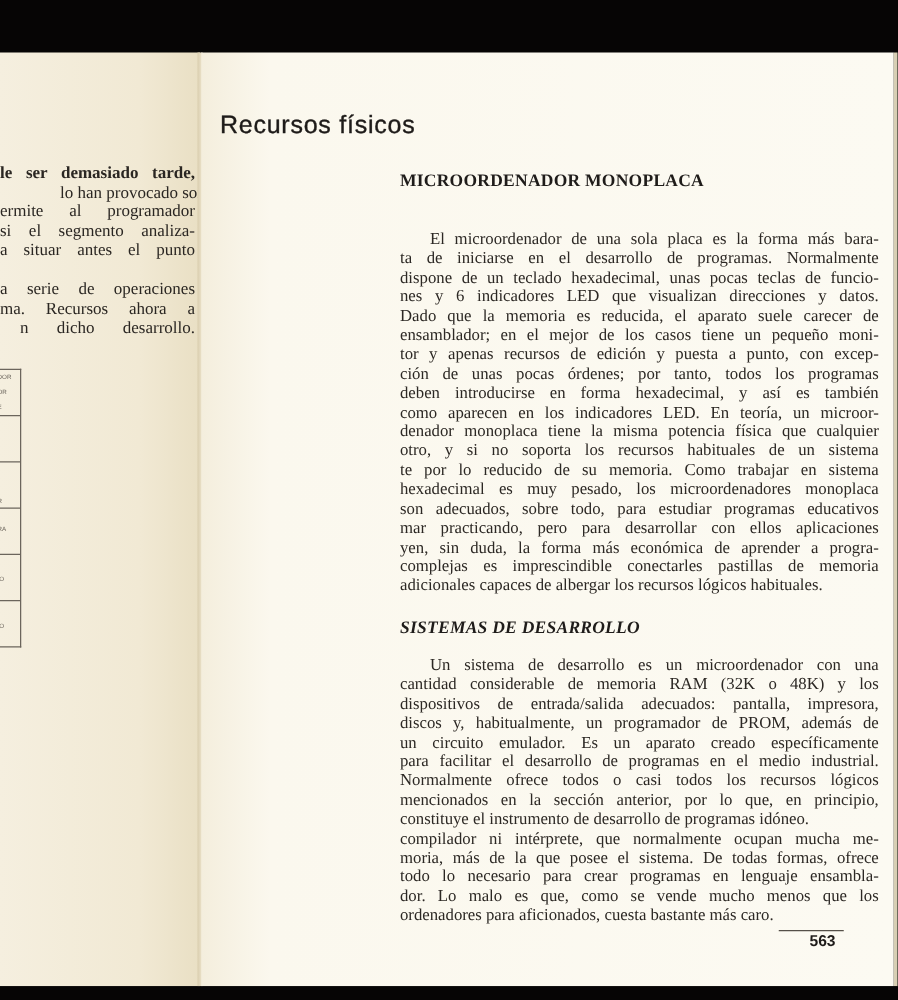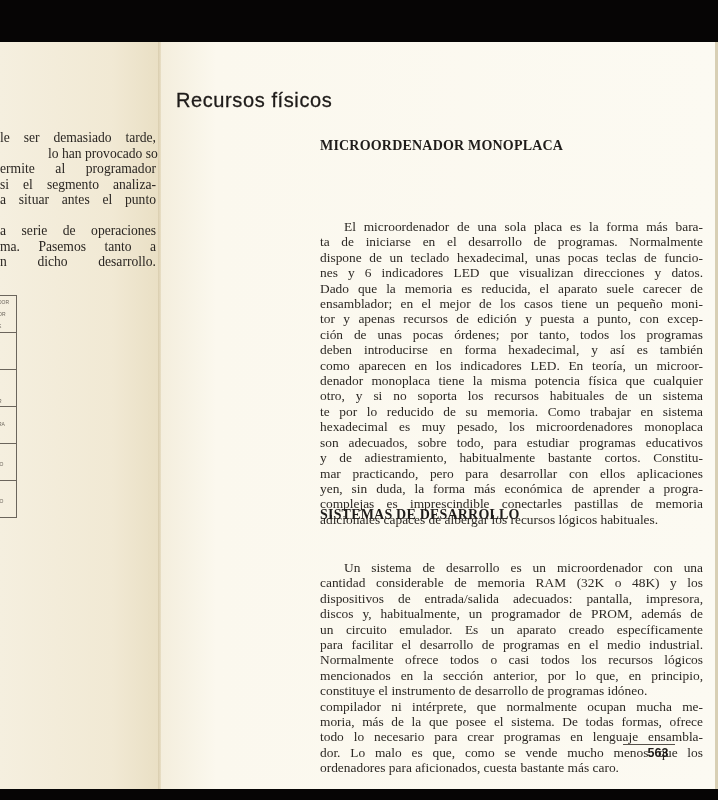--- a/index.html
+++ b/index.html
@@ -48,26 +48,25 @@
       position: absolute; left: 176px; top: 89px;
       font-family: "Liberation Sans", "DejaVu Sans", sans-serif;
       font-size: 20px; font-weight: normal; letter-spacing: 0.6px;
       color: #1e1b19; -webkit-text-stroke: 0.3px #1e1b19;
     }
     .section-heading {
       position: absolute; left: 320px;
       font-size: 14px; font-weight: bold; letter-spacing: 0.2px; color: #1f1c1a;
     }
     .h1 { top: 138px; }
-    .h2 { top: 507px; }
+    .h2 { top: 495px; font-style: italic; }
     .body-text {
       position: absolute; left: 320px; width: 383px;
       font-size: 13.4px; line-height: 15.4px; color: #2c2824;
       text-align: justify;
-      margin-top: 36px;
     }
     .body-text .line { display: block; text-align: justify; text-align-last: justify; white-space: nowrap; }
     .body-text .line.last { text-align-last: left; }
     .body-text .indent { padding-left: 24px; }
     .b1 { top: 183px; }
     .b2 { top: 524px; }
 
     .folio-rule { position: absolute; left: 623px; top: 744px; width: 52px; height: 1px; background: #555049; }
     .folio {
       position: absolute; left: 640px; top: 746px; width: 36px; text-align: center;
@@ -76,30 +75,30 @@
     }
   </style>
 </head>
 <body>
 
 <div class="band-top"></div>
 
 <div class="page-left">
   <div class="left-text">
     <div class="para">
-      <span class="line" style="text-align: center; text-align-last: justify;">le ser demasiado tarde,</span>
+      <span class="line" style="text-align: center; text-align-last: justify; font-weight: bold;">le ser demasiado tarde,</span>
       <span class="line" style="text-align: center; text-align-last: justify; padding-left: 48px;">lo han provocado son</span>
       <span class="line" style="text-align: right; text-align-last: justify;">ermite al programador</span>
       <span class="line" style="text-align: right; text-align-last: justify;">si el segmento analiza-</span>
       <span class="line" style="text-align: left; text-align-last: justify;">a situar antes el punto</span>
     </div>
     <div class="para">
       <span class="line" style="text-align: left; text-align-last: justify;">a serie de operaciones</span>
-      <span class="line" style="text-align: right; text-align-last: justify;">ma. Pasemos tanto a</span>
-      <span class="line" style="text-align: left; text-align-last: justify;">n dicho desarrollo.</span>
+      <span class="line" style="text-align: right; text-align-last: justify;">ma. Recursos ahora a</span>
+      <span class="line" style="text-align: left; text-align-last: justify; padding-left: 16px;">n dicho desarrollo.</span>
     </div>
   </div>
 
   <div class="left-table">
     <div class="cell">
       <span style="top:3px">DOR</span>
       <span style="top:15px">OR</span>
       <span style="top:27px">E</span>
     </div>
     <div class="cell"></div>
@@ -137,21 +136,20 @@
       <span class="line">ensamblador; en el mejor de los casos tiene un pequeño moni-</span>
       <span class="line">tor y apenas recursos de edición y puesta a punto, con excep-</span>
       <span class="line">ción de unas pocas órdenes; por tanto, todos los programas</span>
       <span class="line">deben introducirse en forma hexadecimal, y así es también</span>
       <span class="line">como aparecen en los indicadores LED. En teoría, un microor-</span>
       <span class="line">denador monoplaca tiene la misma potencia física que cualquier</span>
       <span class="line">otro, y si no soporta los recursos habituales de un sistema</span>
       <span class="line">te por lo reducido de su memoria. Como trabajar en sistema</span>
       <span class="line">hexadecimal es muy pesado, los microordenadores monoplaca</span>
       <span class="line">son adecuados, sobre todo, para estudiar programas educativos</span>
-      <span class="line">y de adiestramiento, habitualmente bastante cortos. Constitu-</span>
       <span class="line">mar practicando, pero para desarrollar con ellos aplicaciones</span>
       <span class="line">yen, sin duda, la forma más económica de aprender a progra-</span>
       <span class="line">complejas es imprescindible conectarles pastillas de memoria</span>
       <span class="line last">adicionales capaces de albergar los recursos lógicos habituales.</span>
     </div>
 </div>
 
 <div class="section-heading h2">SISTEMAS DE DESARROLLO</div>
 
 <div class="body-text b2">

